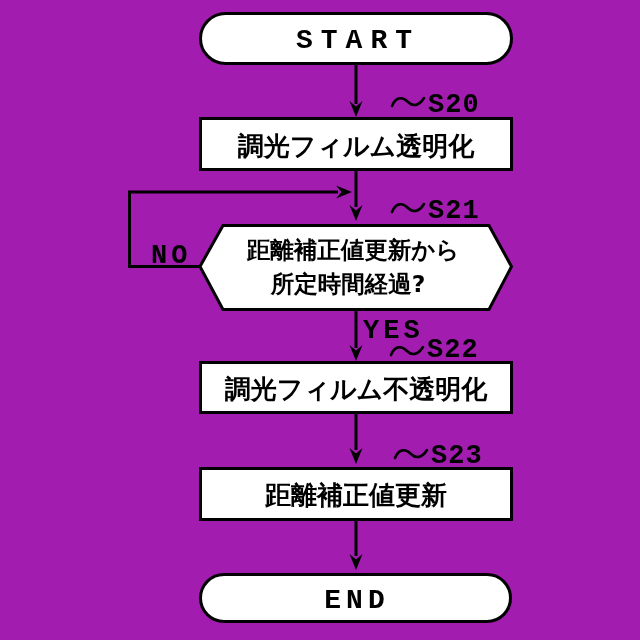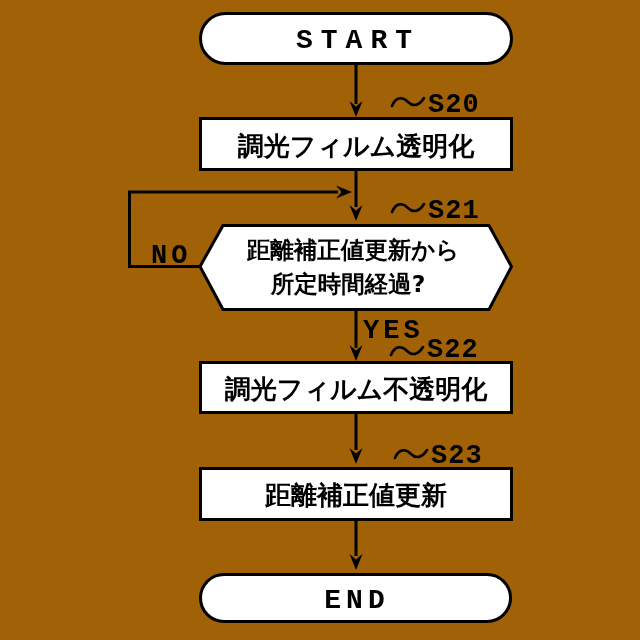--- a/index.html
+++ b/index.html
@@ -4,21 +4,21 @@
 <style>
   html, body {
     margin: 0;
     padding: 0;
     background: #ffffff;
   }
   .stage {
     position: relative;
     width: 640px;
     height: 640px;
-    background: #a16207;
+    background: #a21caf;
     overflow: hidden;
   }
   svg { display: block; }
 
   .shape {
     fill: #ffffff;
     stroke: #000000;
     stroke-width: 3;
   }
   .flowline {

